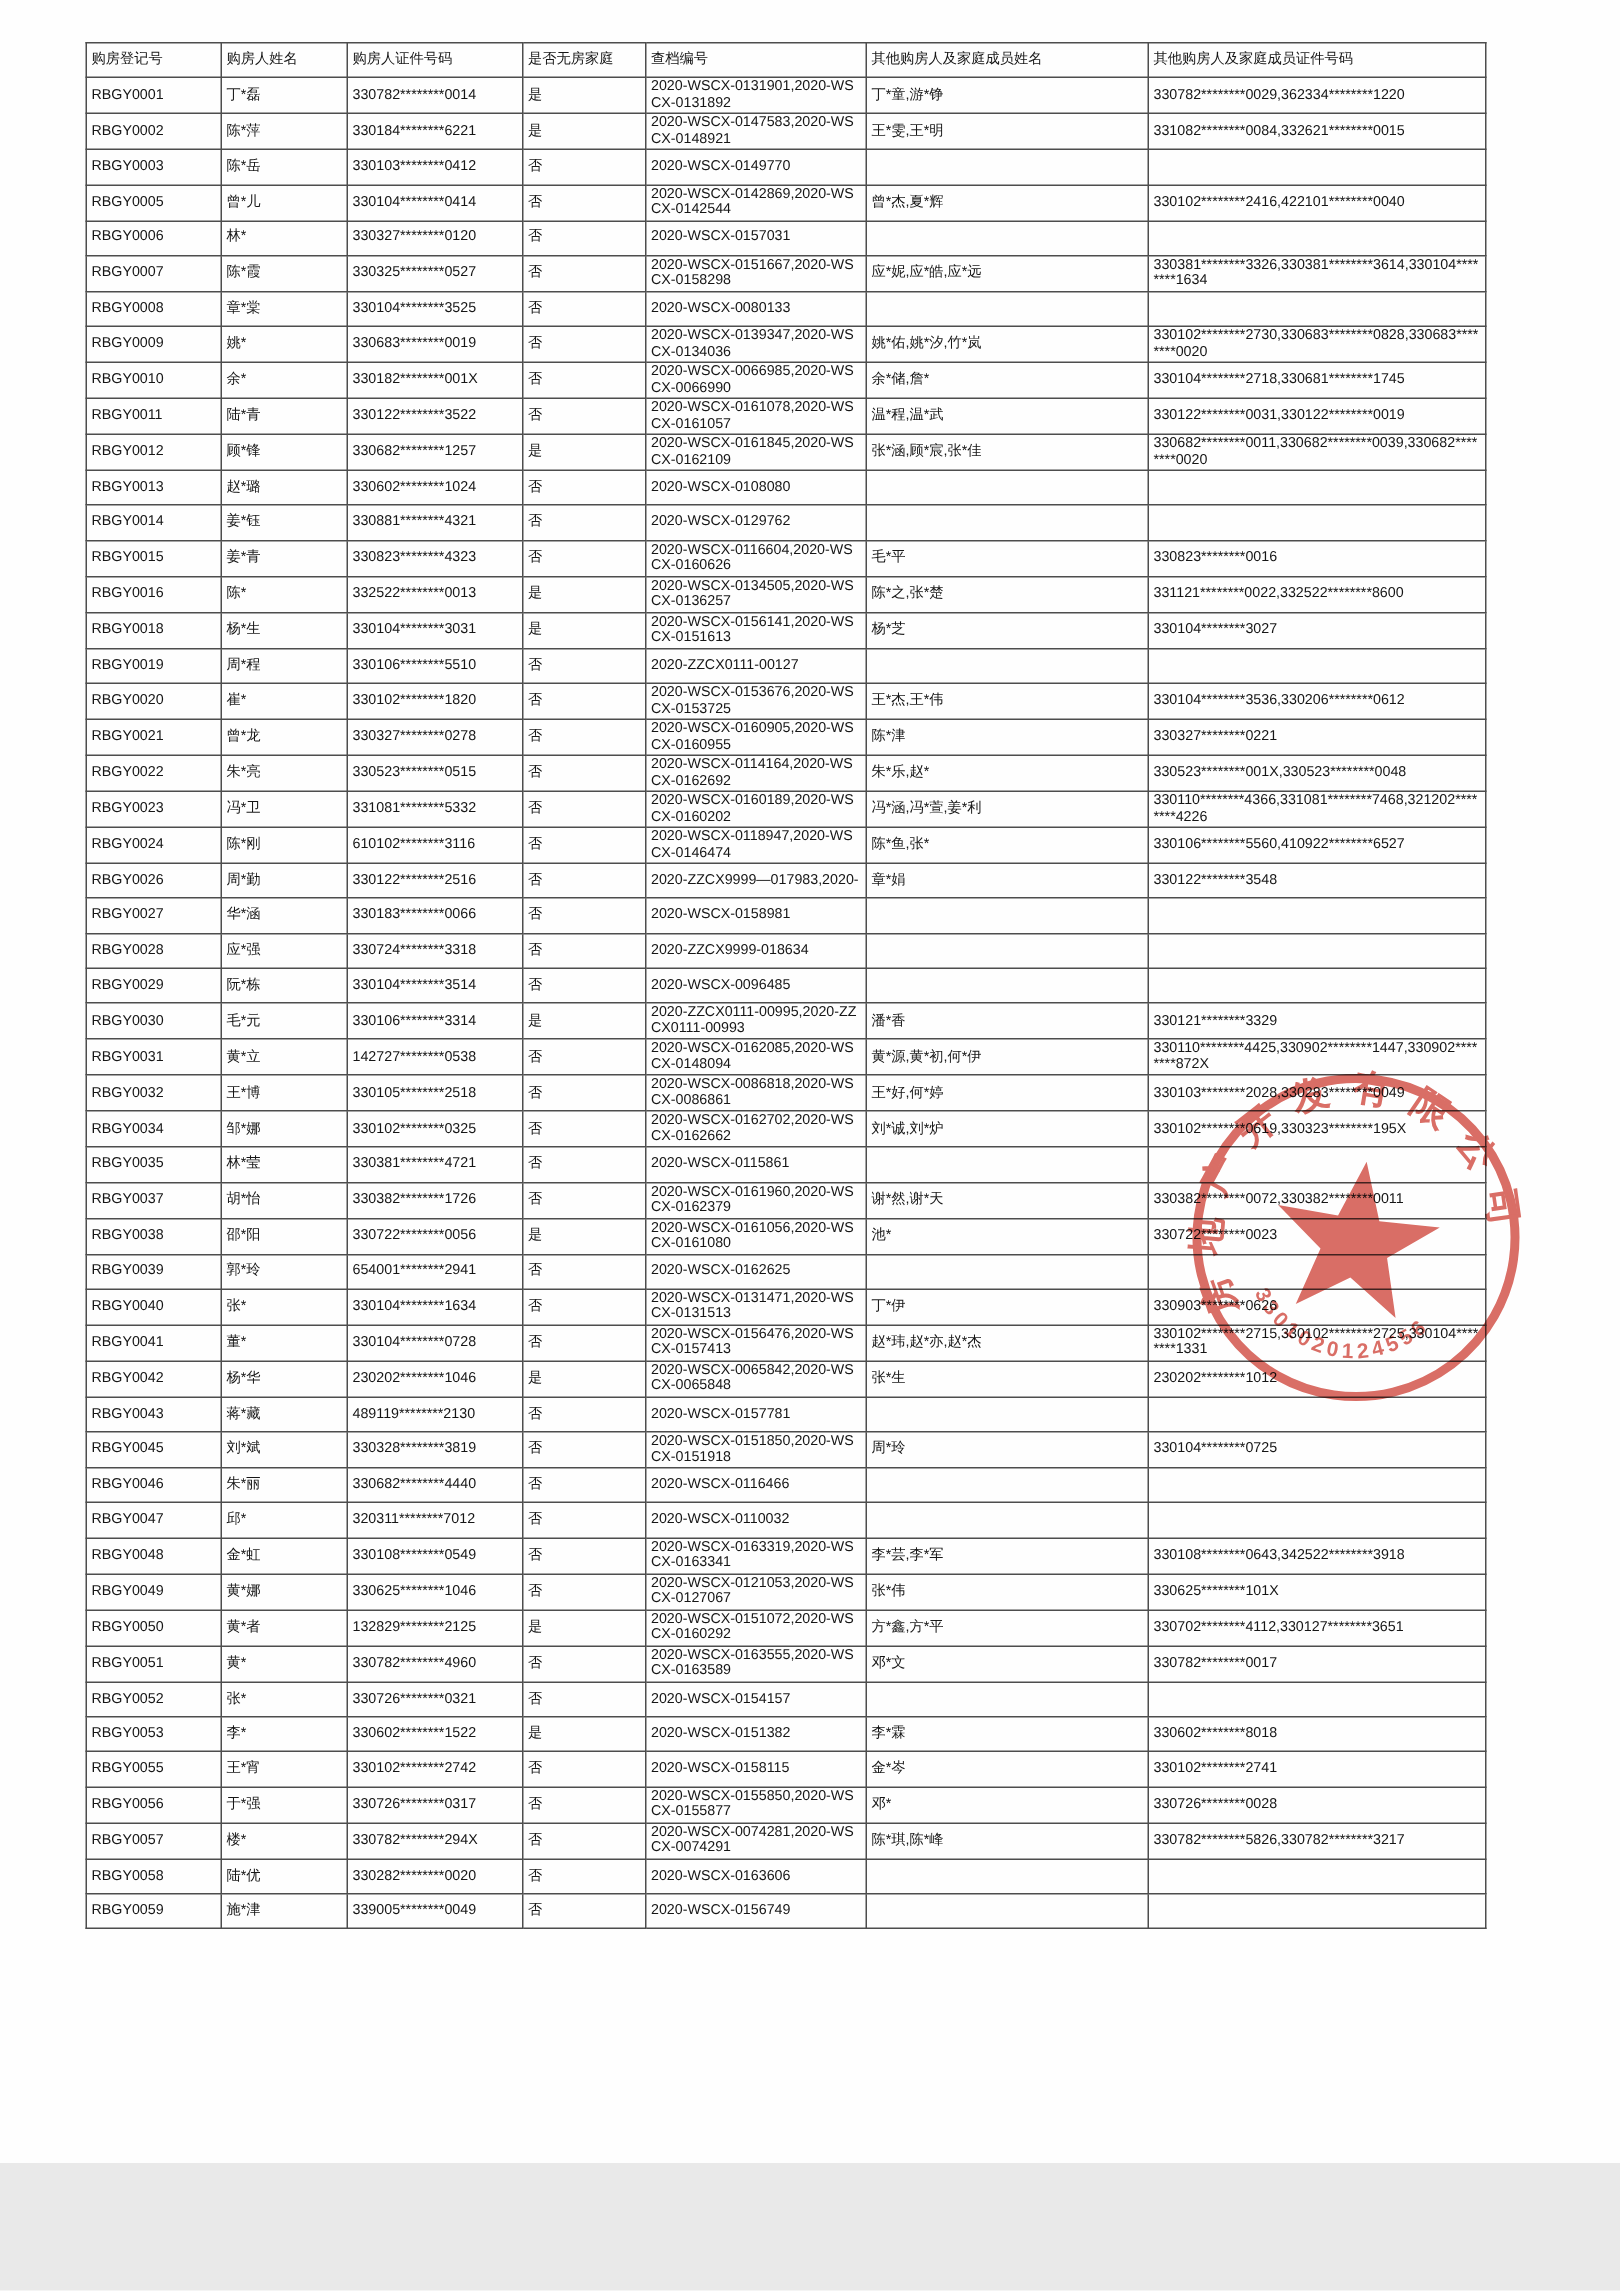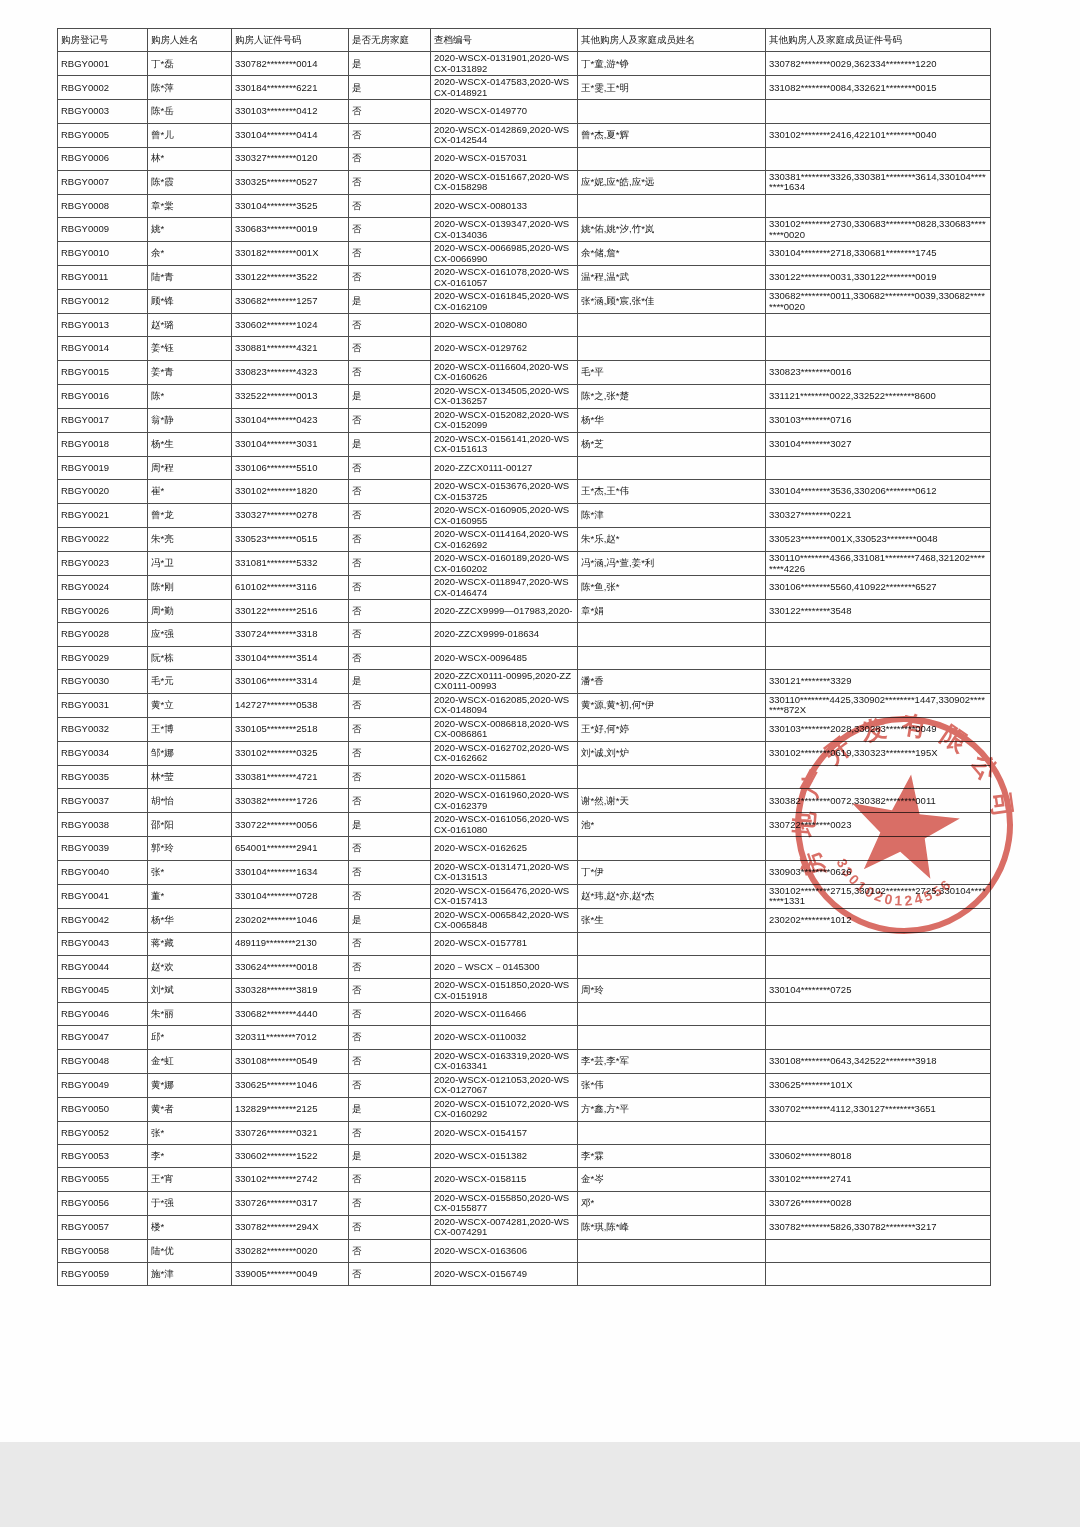--- a/index.html
+++ b/index.html
@@ -196,29 +196,20 @@
         <tr>
       <td>RBGY0016</td>
       <td>陈*</td>
       <td>332522********0013</td>
       <td>是</td>
       <td>2020-WSCX-0134505,2020-WSCX-0136257</td>
       <td>陈*之,张*楚</td>
       <td>331121********0022,332522********8600</td>
     </tr>
         <tr>
-      <td>RBGY0017</td>
-      <td>翁*静</td>
-      <td>330104********0423</td>
-      <td>否</td>
-      <td>2020-WSCX-0152082,2020-WSCX-0152099</td>
-      <td>杨*华</td>
-      <td>330103********0716</td>
-    </tr>
-        <tr>
       <td>RBGY0018</td>
       <td>杨*生</td>
       <td>330104********3031</td>
       <td>是</td>
       <td>2020-WSCX-0156141,2020-WSCX-0151613</td>
       <td>杨*芝</td>
       <td>330104********3027</td>
     </tr>
         <tr>
       <td>RBGY0019</td>
@@ -277,20 +268,29 @@
         <tr>
       <td>RBGY0026</td>
       <td>周*勤</td>
       <td>330122********2516</td>
       <td>否</td>
       <td>2020-ZZCX9999—017983,2020-</td>
       <td>章*娟</td>
       <td>330122********3548</td>
     </tr>
         <tr>
+      <td>RBGY0027</td>
+      <td>华*涵</td>
+      <td>330183********0066</td>
+      <td>否</td>
+      <td>2020-WSCX-0158981</td>
+      <td></td>
+      <td></td>
+    </tr>
+        <tr>
       <td>RBGY0028</td>
       <td>应*强</td>
       <td>330724********3318</td>
       <td>否</td>
       <td>2020-ZZCX9999-018634</td>
       <td></td>
       <td></td>
     </tr>
         <tr>
       <td>RBGY0029</td>
@@ -403,29 +403,20 @@
         <tr>
       <td>RBGY0043</td>
       <td>蒋*藏</td>
       <td>489119********2130</td>
       <td>否</td>
       <td>2020-WSCX-0157781</td>
       <td></td>
       <td></td>
     </tr>
         <tr>
-      <td>RBGY0044</td>
-      <td>赵*欢</td>
-      <td>330624********0018</td>
-      <td>否</td>
-      <td>2020－WSCX－0145300</td>
-      <td></td>
-      <td></td>
-    </tr>
-        <tr>
       <td>RBGY0045</td>
       <td>刘*斌</td>
       <td>330328********3819</td>
       <td>否</td>
       <td>2020-WSCX-0151850,2020-WSCX-0151918</td>
       <td>周*玲</td>
       <td>330104********0725</td>
     </tr>
         <tr>
       <td>RBGY0046</td>
@@ -464,20 +455,29 @@
       <td>330625********101X</td>
     </tr>
         <tr>
       <td>RBGY0050</td>
       <td>黄*者</td>
       <td>132829********2125</td>
       <td>是</td>
       <td>2020-WSCX-0151072,2020-WSCX-0160292</td>
       <td>方*鑫,方*平</td>
       <td>330702********4112,330127********3651</td>
+    </tr>
+        <tr>
+      <td>RBGY0051</td>
+      <td>黄*</td>
+      <td>330782********4960</td>
+      <td>否</td>
+      <td>2020-WSCX-0163555,2020-WSCX-0163589</td>
+      <td>邓*文</td>
+      <td>330782********0017</td>
     </tr>
         <tr>
       <td>RBGY0052</td>
       <td>张*</td>
       <td>330726********0321</td>
       <td>否</td>
       <td>2020-WSCX-0154157</td>
       <td></td>
       <td></td>
     </tr>

